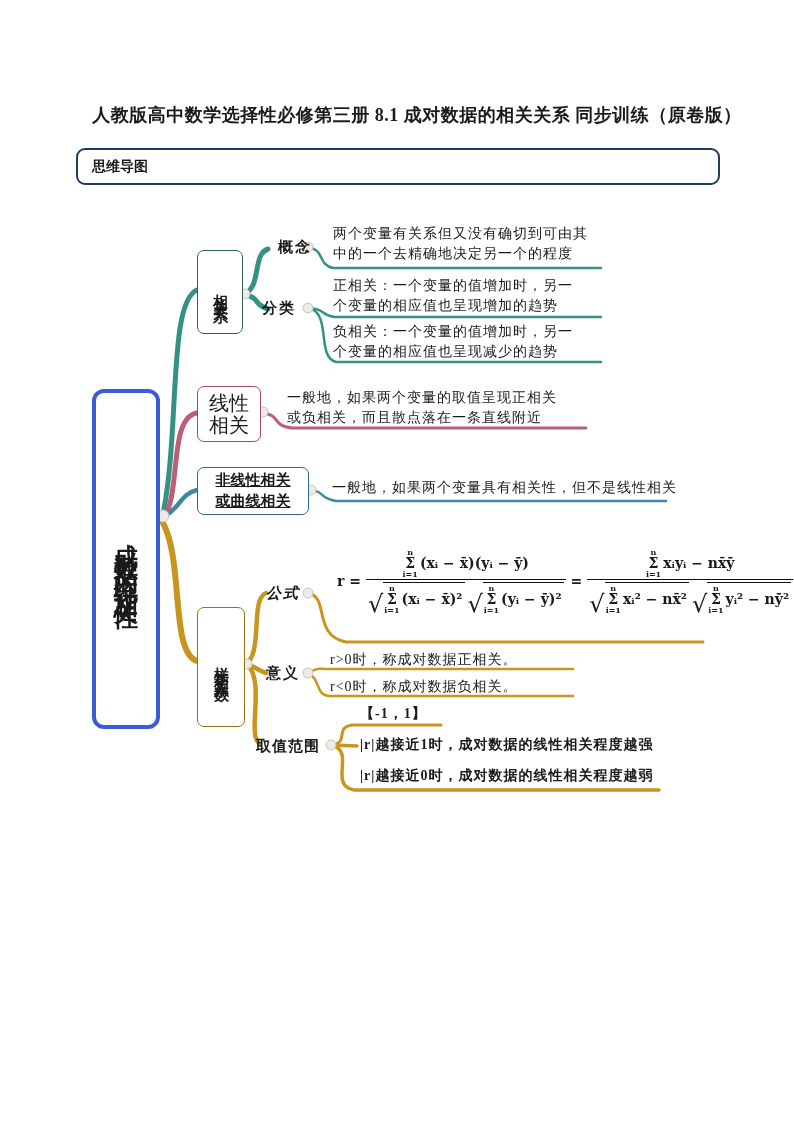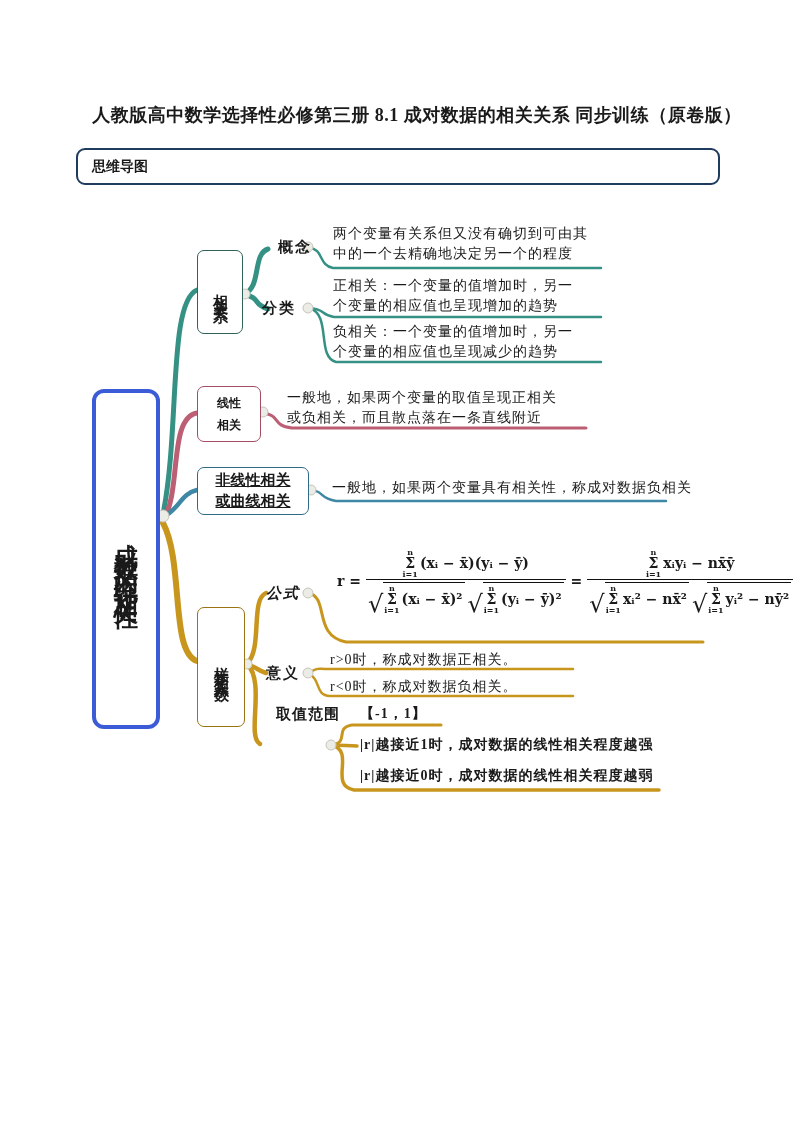--- a/index.html
+++ b/index.html
@@ -18,21 +18,21 @@
   .node { position:absolute; background:#fff; display:flex; align-items:center; justify-content:center; text-align:center; }
   .vtext { writing-mode:vertical-rl; text-orientation:upright; }
 
   .root-box { left:92px; top:389px; width:68px; height:340px; border:4px solid #3c5cd7; border-radius:12px; }
   .root-box span { font-size:24px; font-weight:bold; letter-spacing:7px; }
 
   .rel-box { left:197px; top:250px; width:46px; height:84px; border:1.5px solid #2f6359; border-radius:7px; }
   .rel-box span { font-size:15px; font-weight:bold; letter-spacing:5px; }
 
   .lin-box { left:197px; top:386px; width:64px; height:56px; border:1.5px solid #a34d62; border-radius:7px; flex-direction:column; }
-  .lin-box span { font-size:12px; font-weight:bold; line-height:22px;text-align:right; }
+  .lin-box span { font-size:20px; font-weight:normal; line-height:22px;text-align:right; }
 
   .nl-box { left:197px; top:467px; width:112px; height:48px; border:1.5px solid #2f6b85; border-radius:7px; flex-direction:column;text-decoration:underline; }
   .nl-box span { font-size:15px; font-weight:bold; line-height:21px; }
 
   .samp-box { left:197px; top:607px; width:48px; height:120px; border:1.5px solid #9a7414; border-radius:7px; }
   .samp-box span { font-size:15px; font-weight:bold; letter-spacing:4px; }
 
   .sublabel { position:absolute; font-size:15px; font-weight:bold; letter-spacing:2px; }
 
   .leaf { position:absolute; font-size:14px; line-height:20px; letter-spacing:1px; white-space:nowrap; }
@@ -121,39 +121,39 @@
   </div>
 
   <div class="node samp-box">
     <span class="vtext">样本相关系数</span>
   </div>
 
   <div class="sublabel" style="left:262px; top:238px;margin-left:16px;">概念</div>
   <div class="sublabel" style="left:262px; top:299px;text-align:center;">分类</div>
   <div class="sublabel" style="left:266px; top:584px;font-style:italic;">公式</div>
   <div class="sublabel" style="left:266px; top:664px;">意义</div>
-  <div class="sublabel" style="left:256px; top:705px; letter-spacing:1px;margin-left:20px;">取值范围</div>
+  <div class="sublabel" style="left:256px; top:737px; letter-spacing:1px;">取值范围</div>
 
   <div class="leaf" style="left:333px; top:224px;">
     <div>两个变量有关系但又没有确切到可由其</div>
     <div>中的一个去精确地决定另一个的程度</div>
   </div>
   <div class="leaf" style="left:333px; top:276px;">
     <div>正相关：一个变量的值增加时，另一</div>
     <div>个变量的相应值也呈现增加的趋势</div>
   </div>
   <div class="leaf" style="left:333px; top:322px;">
     <div>负相关：一个变量的值增加时，另一</div>
     <div>个变量的相应值也呈现减少的趋势</div>
   </div>
   <div class="leaf" style="left:287px; top:388px;">
     <div>一般地，如果两个变量的取值呈现正相关</div>
     <div>或负相关，而且散点落在一条直线附近</div>
   </div>
-  <div class="leaf" style="left:332px; top:478px;">一般地，如果两个变量具有相关性，称成对数据负相关</div>
+  <div class="leaf" style="left:332px; top:478px;">一般地，如果两个变量具有相关性，但不是线性相关</div>
 
   <div class="leaf" style="left:330px; top:650px;">r&gt;0时，称成对数据正相关。</div>
   <div class="leaf" style="left:330px; top:677px;">r&lt;0时，称成对数据负相关。</div>
 
   <div class="leaf bold" style="left:360px; top:704px;">【-1，1】</div>
   <div class="leaf bold" style="left:360px; top:735px;">|r|越接近1时，成对数据的线性相关程度越强</div>
   <div class="leaf bold" style="left:360px; top:766px;">|r|越接近0时，成对数据的线性相关程度越弱</div>
 
   <div class="formula">
     <span>r =</span>

